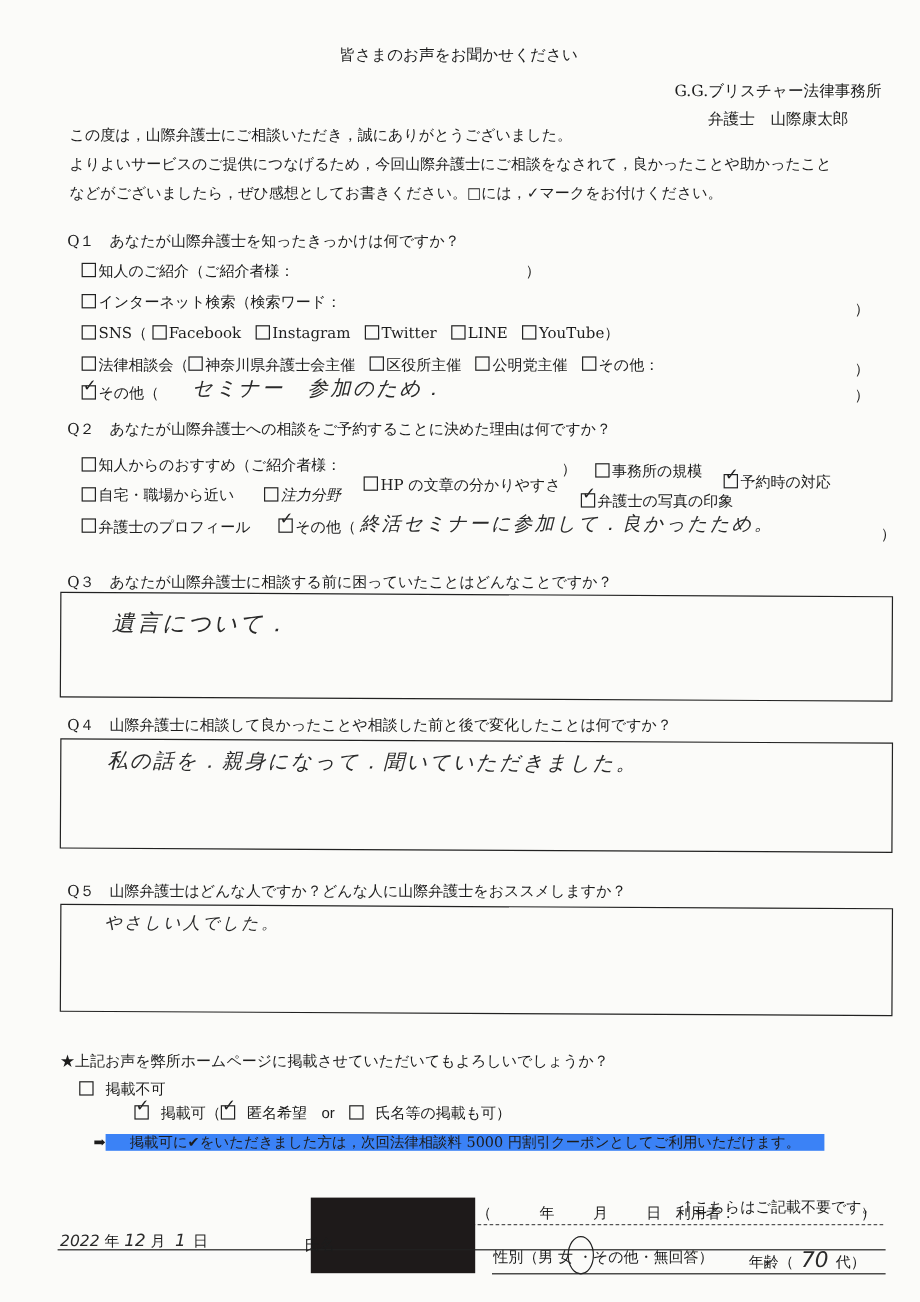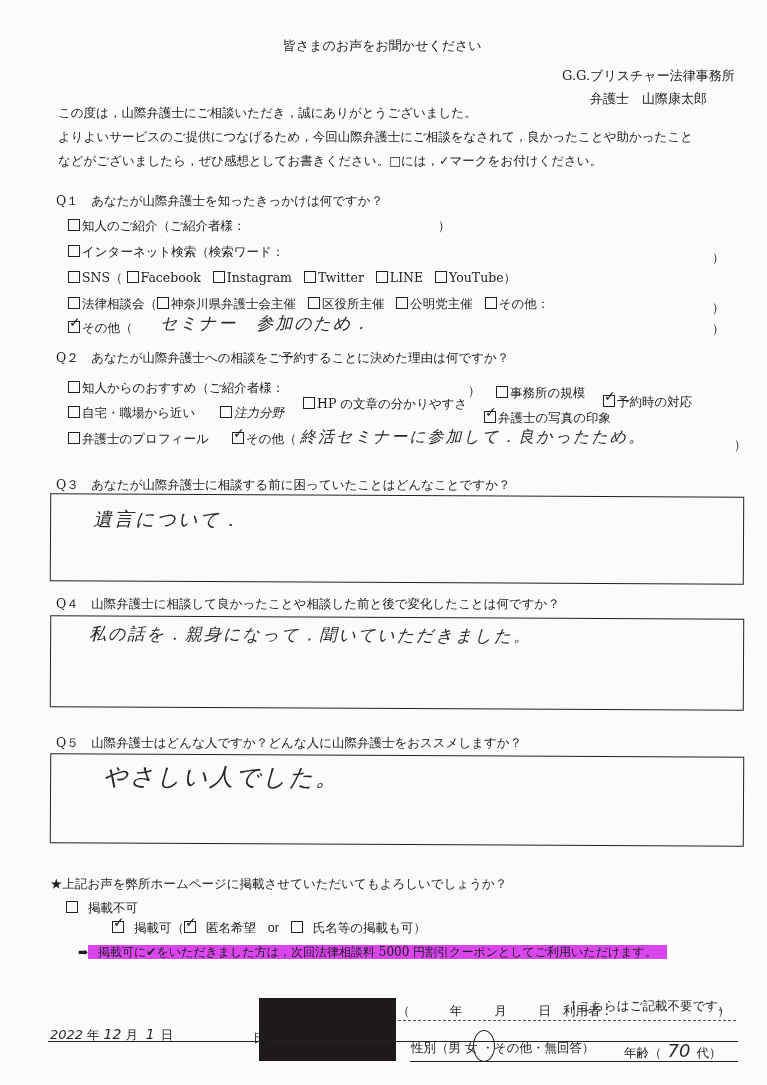--- a/index.html
+++ b/index.html
@@ -7,21 +7,21 @@
     width:767px; height:1085px; background:#fbfbf9; position:relative; overflow:hidden;
     font-family:"DejaVu Serif","Liberation Serif",serif; color:#1c1c1c;
   }
   .abs { position:absolute; white-space:nowrap; }
   .t13 { font-size:13px; }
   .t12 { font-size:12.5px; }
   .hand { font-family:"DejaVu Sans","Liberation Sans",sans-serif; color:#2a2a2a; font-style:italic; letter-spacing:2px; }
   .box { position:absolute; border:1.3px solid #222; background:transparent; }
   .cb { display:inline-block; width:10px; height:10px; border:1px solid #222; margin-right:2px; vertical-align:-1px; position:relative; }
   .cb.checked::after { content:"✓"; position:absolute; left:0px; top:-8px; font-size:14px; color:#222; font-family:"DejaVu Sans",sans-serif; }
-  .highlight { background:#d946ef; padding:0 10px; }
+  .highlight { background:#3b82f6; padding:0 20px; }
   .underline { border-bottom:1.3px solid #333; }
   .dotted { border-bottom:1px dashed #555; }
   .redact { position:absolute; background:#1e1a1a; }
   .circle { position:absolute; border:1.2px solid #222; border-radius:50%; }
 </style>
 </head>
 <body>
 
 <div class="abs t13" style="left:283px;top:37px;">皆さまのお声をお聞かせください</div>
 <div class="abs t13" style="left:562px;top:67px;">G.G.ブリスチャー法律事務所</div>
@@ -104,21 +104,21 @@
   <div class="abs hand" style="left:42px;top:12px;font-size:19px;">遺言について．</div>
 </div>
 
 <div class="abs t12" style="left:56px;top:596px;">Q４　山際弁護士に相談して良かったことや相談した前と後で変化したことは何ですか？</div>
 <div class="box" style="left:50px;top:617px;width:692px;height:90px;transform:rotate(0.3deg);">
   <div class="abs hand" style="left:38px;top:6px;font-size:17px;">私の話を．親身になって．聞いていただきました。</div>
 </div>
 
 <div class="abs t12" style="left:56px;top:735px;">Q５　山際弁護士はどんな人ですか？どんな人に山際弁護士をおススメしますか？</div>
 <div class="box" style="left:50px;top:755px;width:692px;height:88px;transform:rotate(0.3deg);">
-  <div class="abs hand" style="left:52px;top:6px;font-size:24px;">やさしい人でした。</div>
+  <div class="abs hand" style="left:36px;top:6px;font-size:14px;">やさしい人でした。</div>
 </div>
 
 <div class="abs t12" style="left:50px;top:876px;">★上記お声を弊所ホームページに掲載させていただいてもよろしいでしょうか？</div>
 <div class="abs t12" style="left:66px;top:900px;">
   <span class="cb"></span>&nbsp;&nbsp;<span>掲載不可</span>
 </div>
 <div class="abs t12" style="left:66px;top:920px;padding-left:46px;">
   <span class="cb checked"></span>&nbsp;&nbsp;<span>掲載可（</span><span class="cb checked"></span>&nbsp;&nbsp;<span>匿名希望</span>&nbsp;&nbsp;&nbsp;<span style="font-family:'Liberation Sans',sans-serif;">or</span>&nbsp;&nbsp;&nbsp;<span class="cb"></span>&nbsp;&nbsp;<span>氏名等の掲載も可）</span>
 </div>
 <div class="abs" style="left:78px;top:944px;font-size:12px;">

